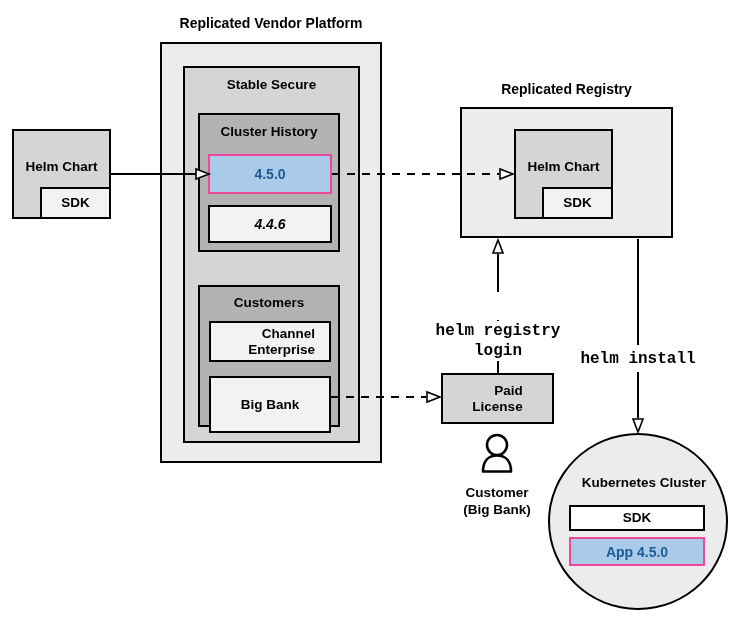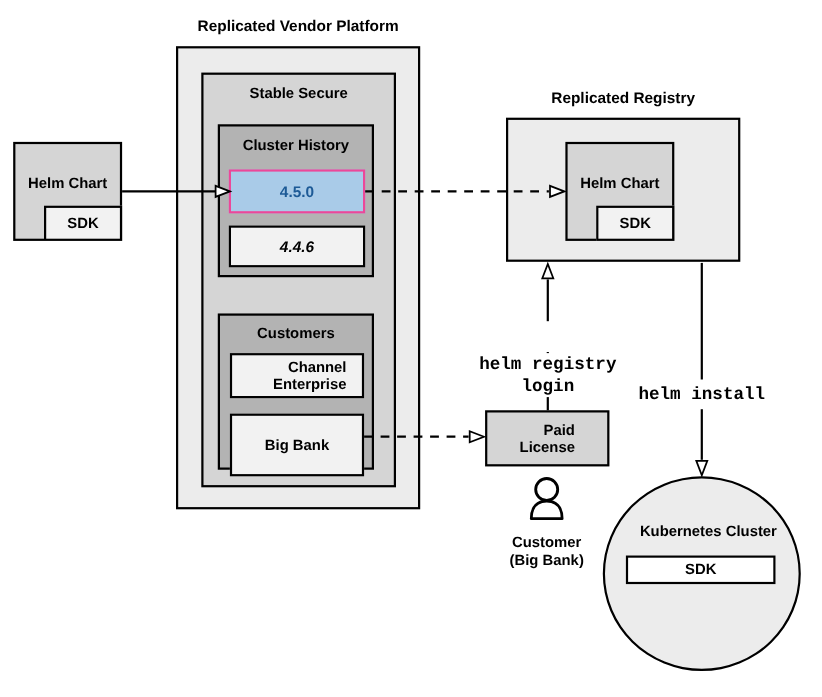--- a/index.html
+++ b/index.html
@@ -94,20 +94,23 @@
 (Big Bank)</div>
 
   <div class="abs box fill-light" style="left:548px;top:433px;width:180px;height:177px;border-radius:50%;"></div>
 
   <div class="abs small-lbl" style="left:558px;top:475px;width:160px;padding-left:12px;">Kubernetes Cluster</div>
 
   <div class="abs box fill-white cc" style="left:569px;top:505px;width:136px;height:26px;">
     <span>SDK</span>
   </div>
 
+  <div class="abs hl cc" style="left:569px;top:537px;width:136px;height:29px;font-size:14px;">
+    <span>App 4.5.0</span>
+  </div>
 
   <div class="abs cmd" style="left:407px;top:286px;width:182px;margin-top:35px;">helm registry login</div>
 
   <div class="abs cmd" style="left:578px;top:349px;width:120px;">helm install</div>
 
   <svg class="connectors" width="747" height="634" viewBox="0 0 747 634">
 
     <g>
       <path class="ln" d="M111,174 H196"></path>
       <path class="head" d="M209,174 L196,169 L196,179 Z"></path>

